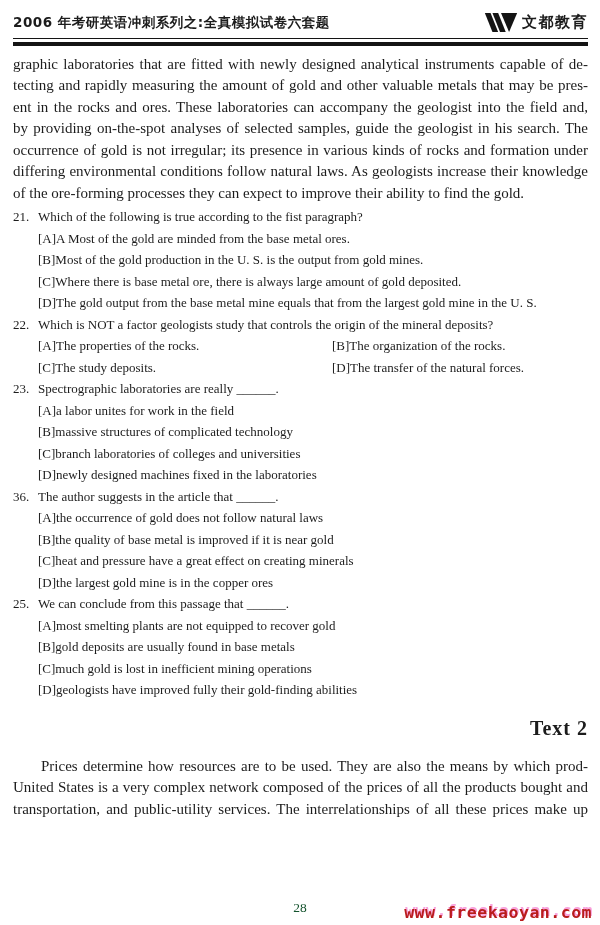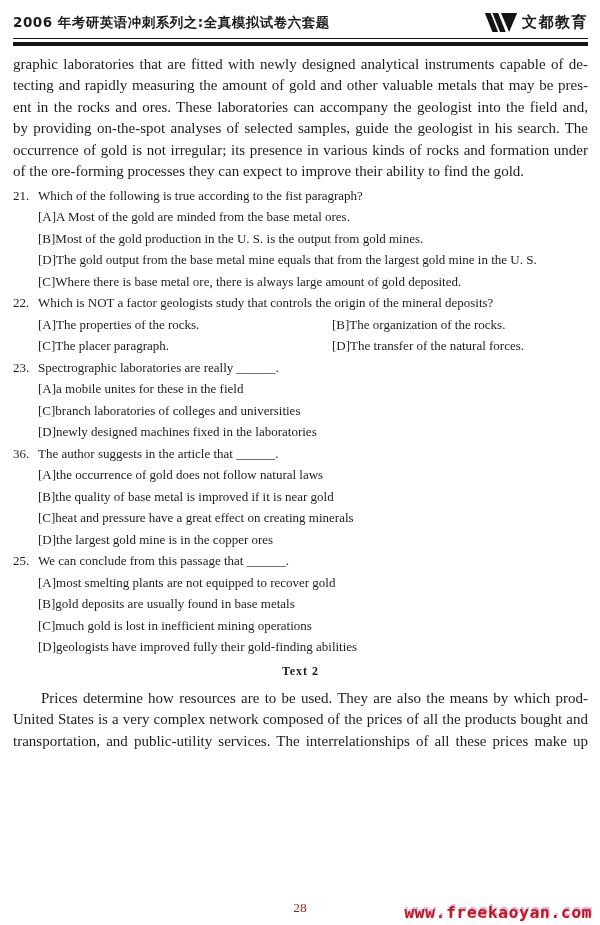--- a/index.html
+++ b/index.html
@@ -38,28 +38,28 @@
   .p-line.indent { padding-left:28px; }
   
   .questions { margin-top:2px; font-size:13px; line-height:21.5px; }
   .stem { }
   .qnum { display:inline-block; width:25px; }
   .opts { margin-left:25px; }
   .opt { padding-left:20px; text-indent:-20px; }
   .opts-grid { margin-left:25px; display:grid; grid-template-columns:294px 1fr; }
   
   .section-heading {
-    text-align:center; font-weight:bold; font-size:12px;
-    line-height:26px; letter-spacing:1px;
+    text-align:right; font-weight:bold; font-size:20px;
+    margin-top:14px; line-height:26px; letter-spacing:1px;
   }
-  .passage2 { margin-top:4px; }
+  .passage2 { margin-top:15px; }
   
   .footer-page {
     position:absolute; left:0; right:0; bottom:9px;
-    text-align:center; font-size:13.5px; color:#b91c1c;
+    text-align:center; font-size:13.5px; color:#14532d;
   }
   .footer-url {
     position:absolute; right:8px; bottom:3px;
     font-family:"DejaVu Sans Mono","Liberation Mono",monospace;
     font-weight:bold; font-size:16.5px; letter-spacing:0.5px;
     color:#b91c1c;
     text-shadow:1px -2px 0 #f9a0dc;
     text-decoration:none;
   }
 </style>
@@ -82,55 +82,57 @@
     </div>
   </div>
   <div class="divider"></div>
 
   <div class="passage">
     <div class="p-line">graphic laboratories that are fitted with newly designed analytical instruments capable of de-</div>
     <div class="p-line">tecting and rapidly measuring the amount of gold and other valuable metals that may be pres-</div>
     <div class="p-line">ent in the rocks and ores.  These laboratories can accompany the geologist into the field and,</div>
     <div class="p-line">by providing on-the-spot analyses of selected samples, guide the geologist in his search.  The</div>
     <div class="p-line">occurrence of gold is not irregular; its presence in various kinds of rocks and formation under</div>
+    <div class="p-line">differing environmental conditions follow natural laws.  As geologists increase their knowledge</div>
     <div class="p-line last">of the ore-forming processes they can expect to improve their ability to find the gold.</div>
   </div>
 
   <div class="questions">
 
     <div>
       <div class="stem">
         <span class="qnum">21.</span><span>Which of the following is true according to the fist paragraph?</span>
       </div>
       <div class="opts">
         <div class="opt"><span>[A]</span><span>A Most of the gold are minded from the base metal ores.</span></div>
         <div class="opt"><span>[B]</span><span>Most of the gold production in the U. S.  is the output from gold mines.</span></div>
+        <div class="opt"><span>[C]</span><span>Where there is base metal ore, there is always large amount of gold deposited.</span></div>
         <div class="opt"><span>[D]</span><span>The gold output from the base metal mine equals that from the largest gold mine in the U. S.</span></div>
-        <div class="opt"><span>[C]</span><span>Where there is base metal ore, there is always large amount of gold deposited.</span></div>
       </div>
     </div>
 
     <div>
       <div class="stem">
         <span class="qnum">22.</span><span>Which is NOT a factor geologists study that controls the origin of the mineral deposits?</span>
       </div>
       <div class="opts-grid">
         <div class="opt"><span>[A]</span><span>The properties of the rocks.</span></div>
         <div class="opt"><span>[B]</span><span>The organization of the rocks.</span></div>
-        <div class="opt"><span>[C]</span><span>The placer paragraph.</span></div>
+        <div class="opt"><span>[C]</span><span>The study deposits.</span></div>
         <div class="opt"><span>[D]</span><span>The transfer of the natural forces.</span></div>
       </div>
     </div>
 
     <div>
       <div class="stem">
         <span class="qnum">23.</span><span>Spectrographic laboratories are really ______.</span>
       </div>
       <div class="opts">
-        <div class="opt"><span>[A]</span><span>a mobile unites for these in the field</span></div>
+        <div class="opt"><span>[A]</span><span>a labor unites for work in the field</span></div>
+        <div class="opt"><span>[B]</span><span>massive structures of complicated technology</span></div>
         <div class="opt"><span>[C]</span><span>branch laboratories of colleges and universities</span></div>
         <div class="opt"><span>[D]</span><span>newly designed machines fixed in the laboratories</span></div>
       </div>
     </div>
 
     <div>
       <div class="stem">
         <span class="qnum">36.</span><span>The author suggests in the article that ______.</span>
       </div>
       <div class="opts">

